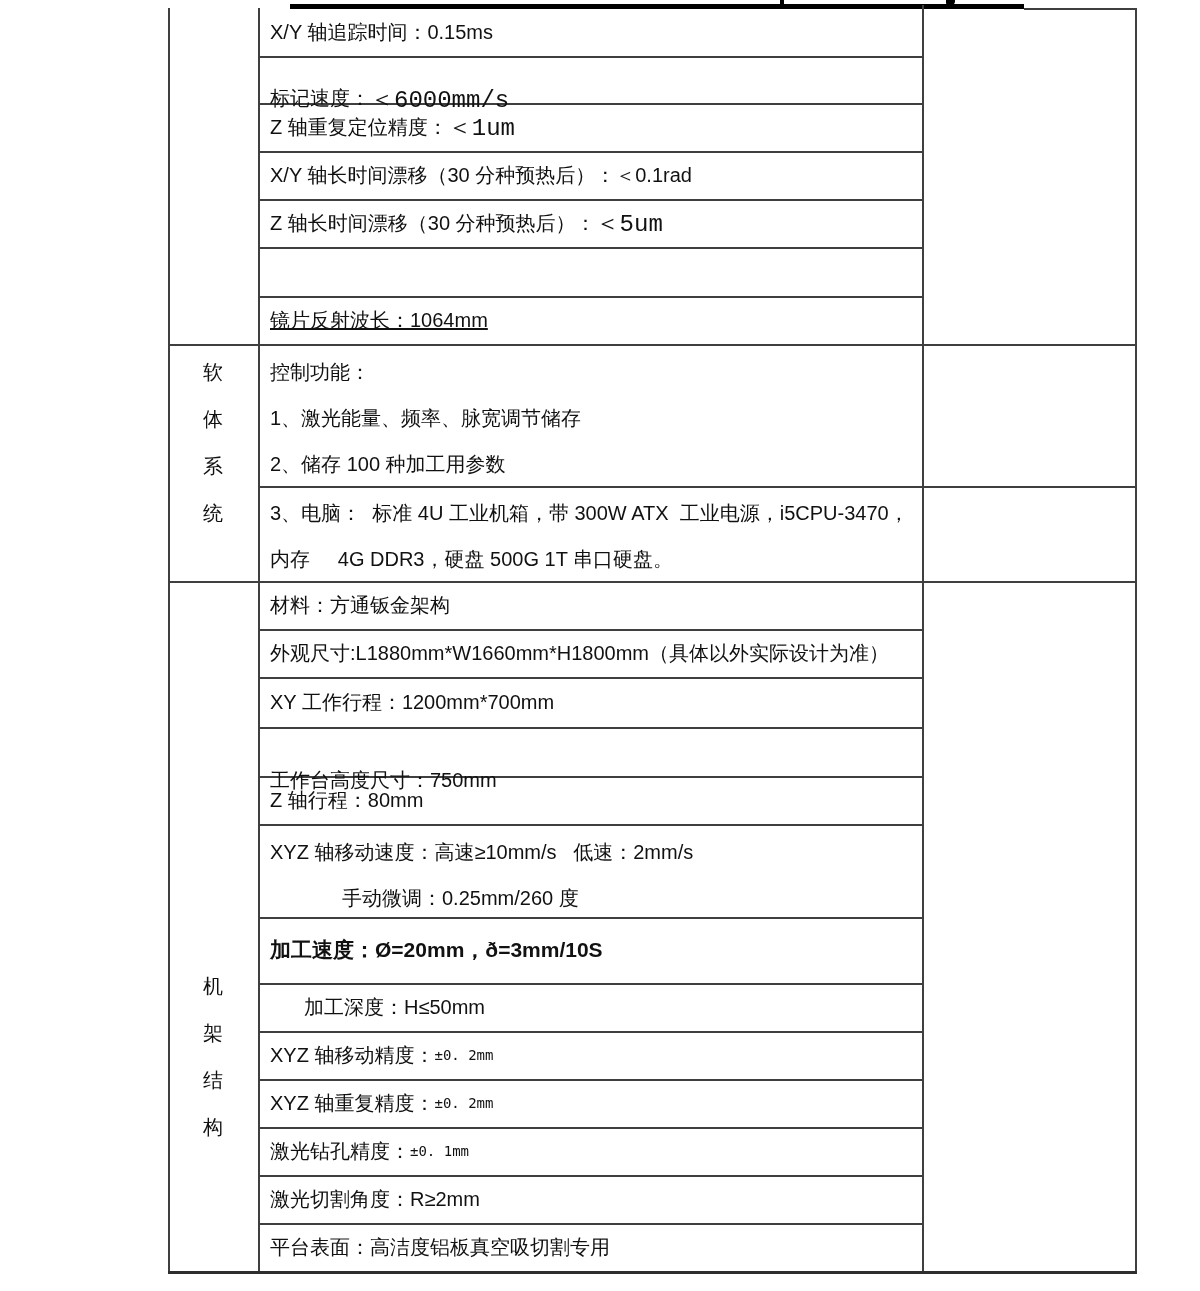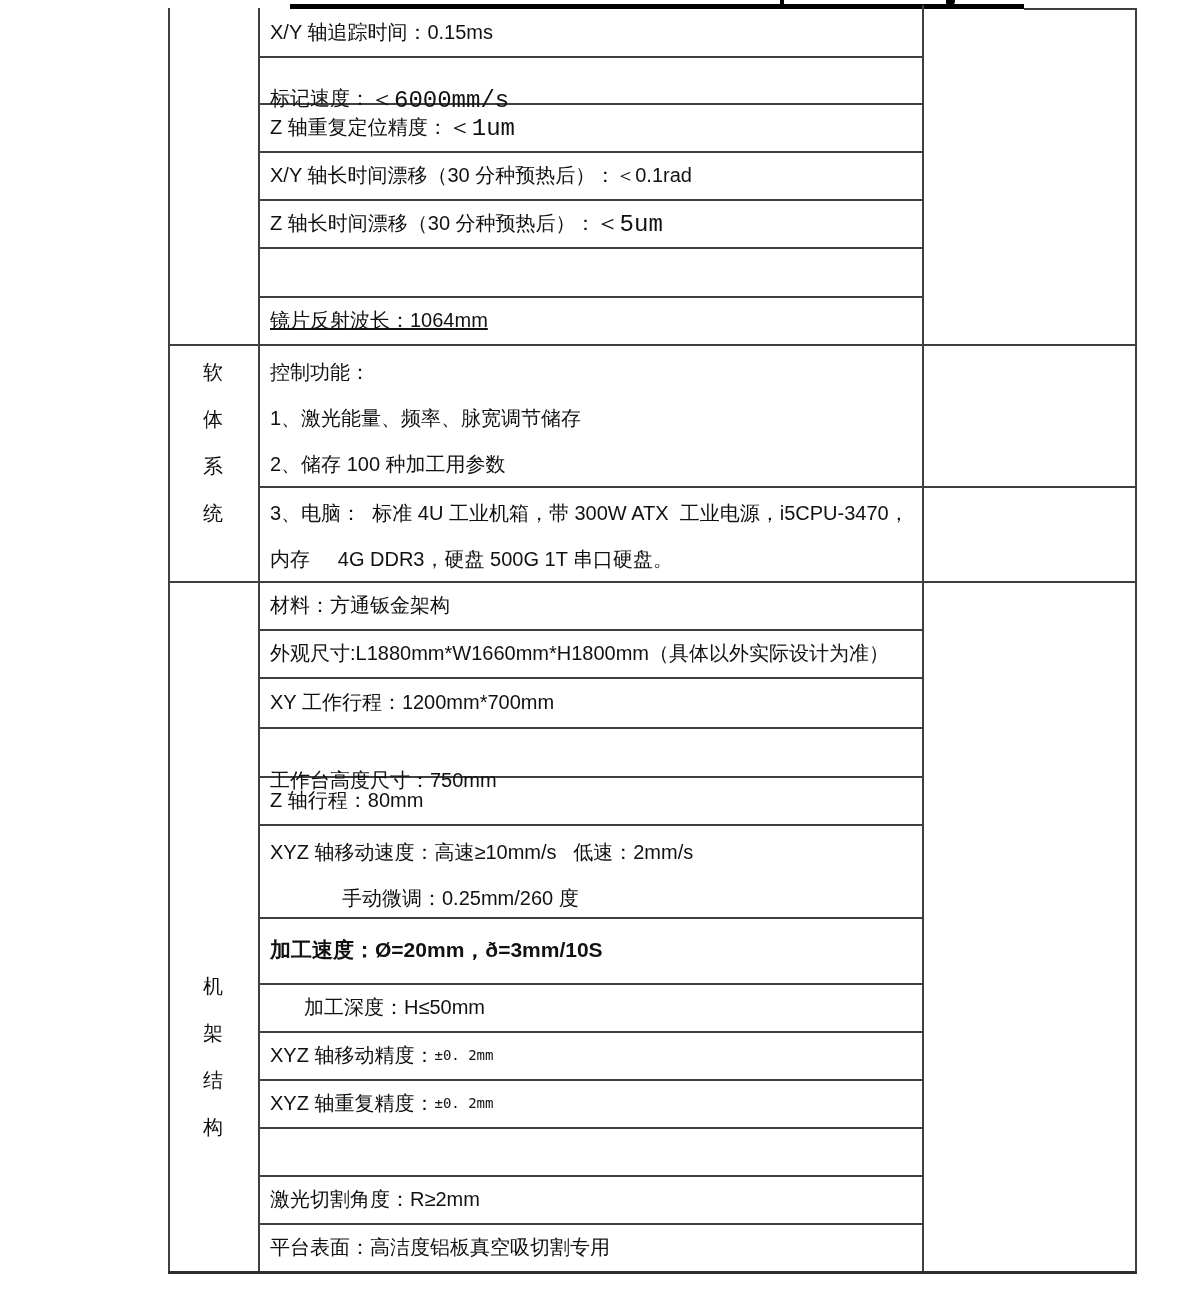--- a/index.html
+++ b/index.html
@@ -102,16 +102,17 @@
   <div class="mblock" style="top:829px;">
     <div class="tline">XYZ 轴移动速度：高速≥10mm/s   低速：2mm/s</div>
     <div class="tline indent2">手动微调：0.25mm/260 度</div>
   </div>
 
   <div class="row bold" style="top:917px; height:66px;"><span>加工速度：Ø=20mm，ð=3mm/10S</span></div>
 
   <div class="row" style="top:983px;  height:48px;margin-left:34px;"><span>加工深度：H≤50mm</span></div>
   <div class="row" style="top:1031px; height:48px;"><span>XYZ 轴移动精度：</span><span class="v-mono">±0. 2mm</span></div>
   <div class="row" style="top:1079px; height:48px;"><span>XYZ 轴重复精度：</span><span class="v-mono">±0. 2mm</span></div>
+  <div class="row" style="top:1127px; height:48px;"><span>激光钻孔精度：</span><span class="v-mono">±0. 1mm</span></div>
   <div class="row" style="top:1175px; height:48px;"><span>激光切割角度：R≥2mm</span></div>
   <div class="row" style="top:1223px; height:49px;"><span>平台表面：高洁度铝板真空吸切割专用</span></div>
 
 </div>
 
 </body></html>

